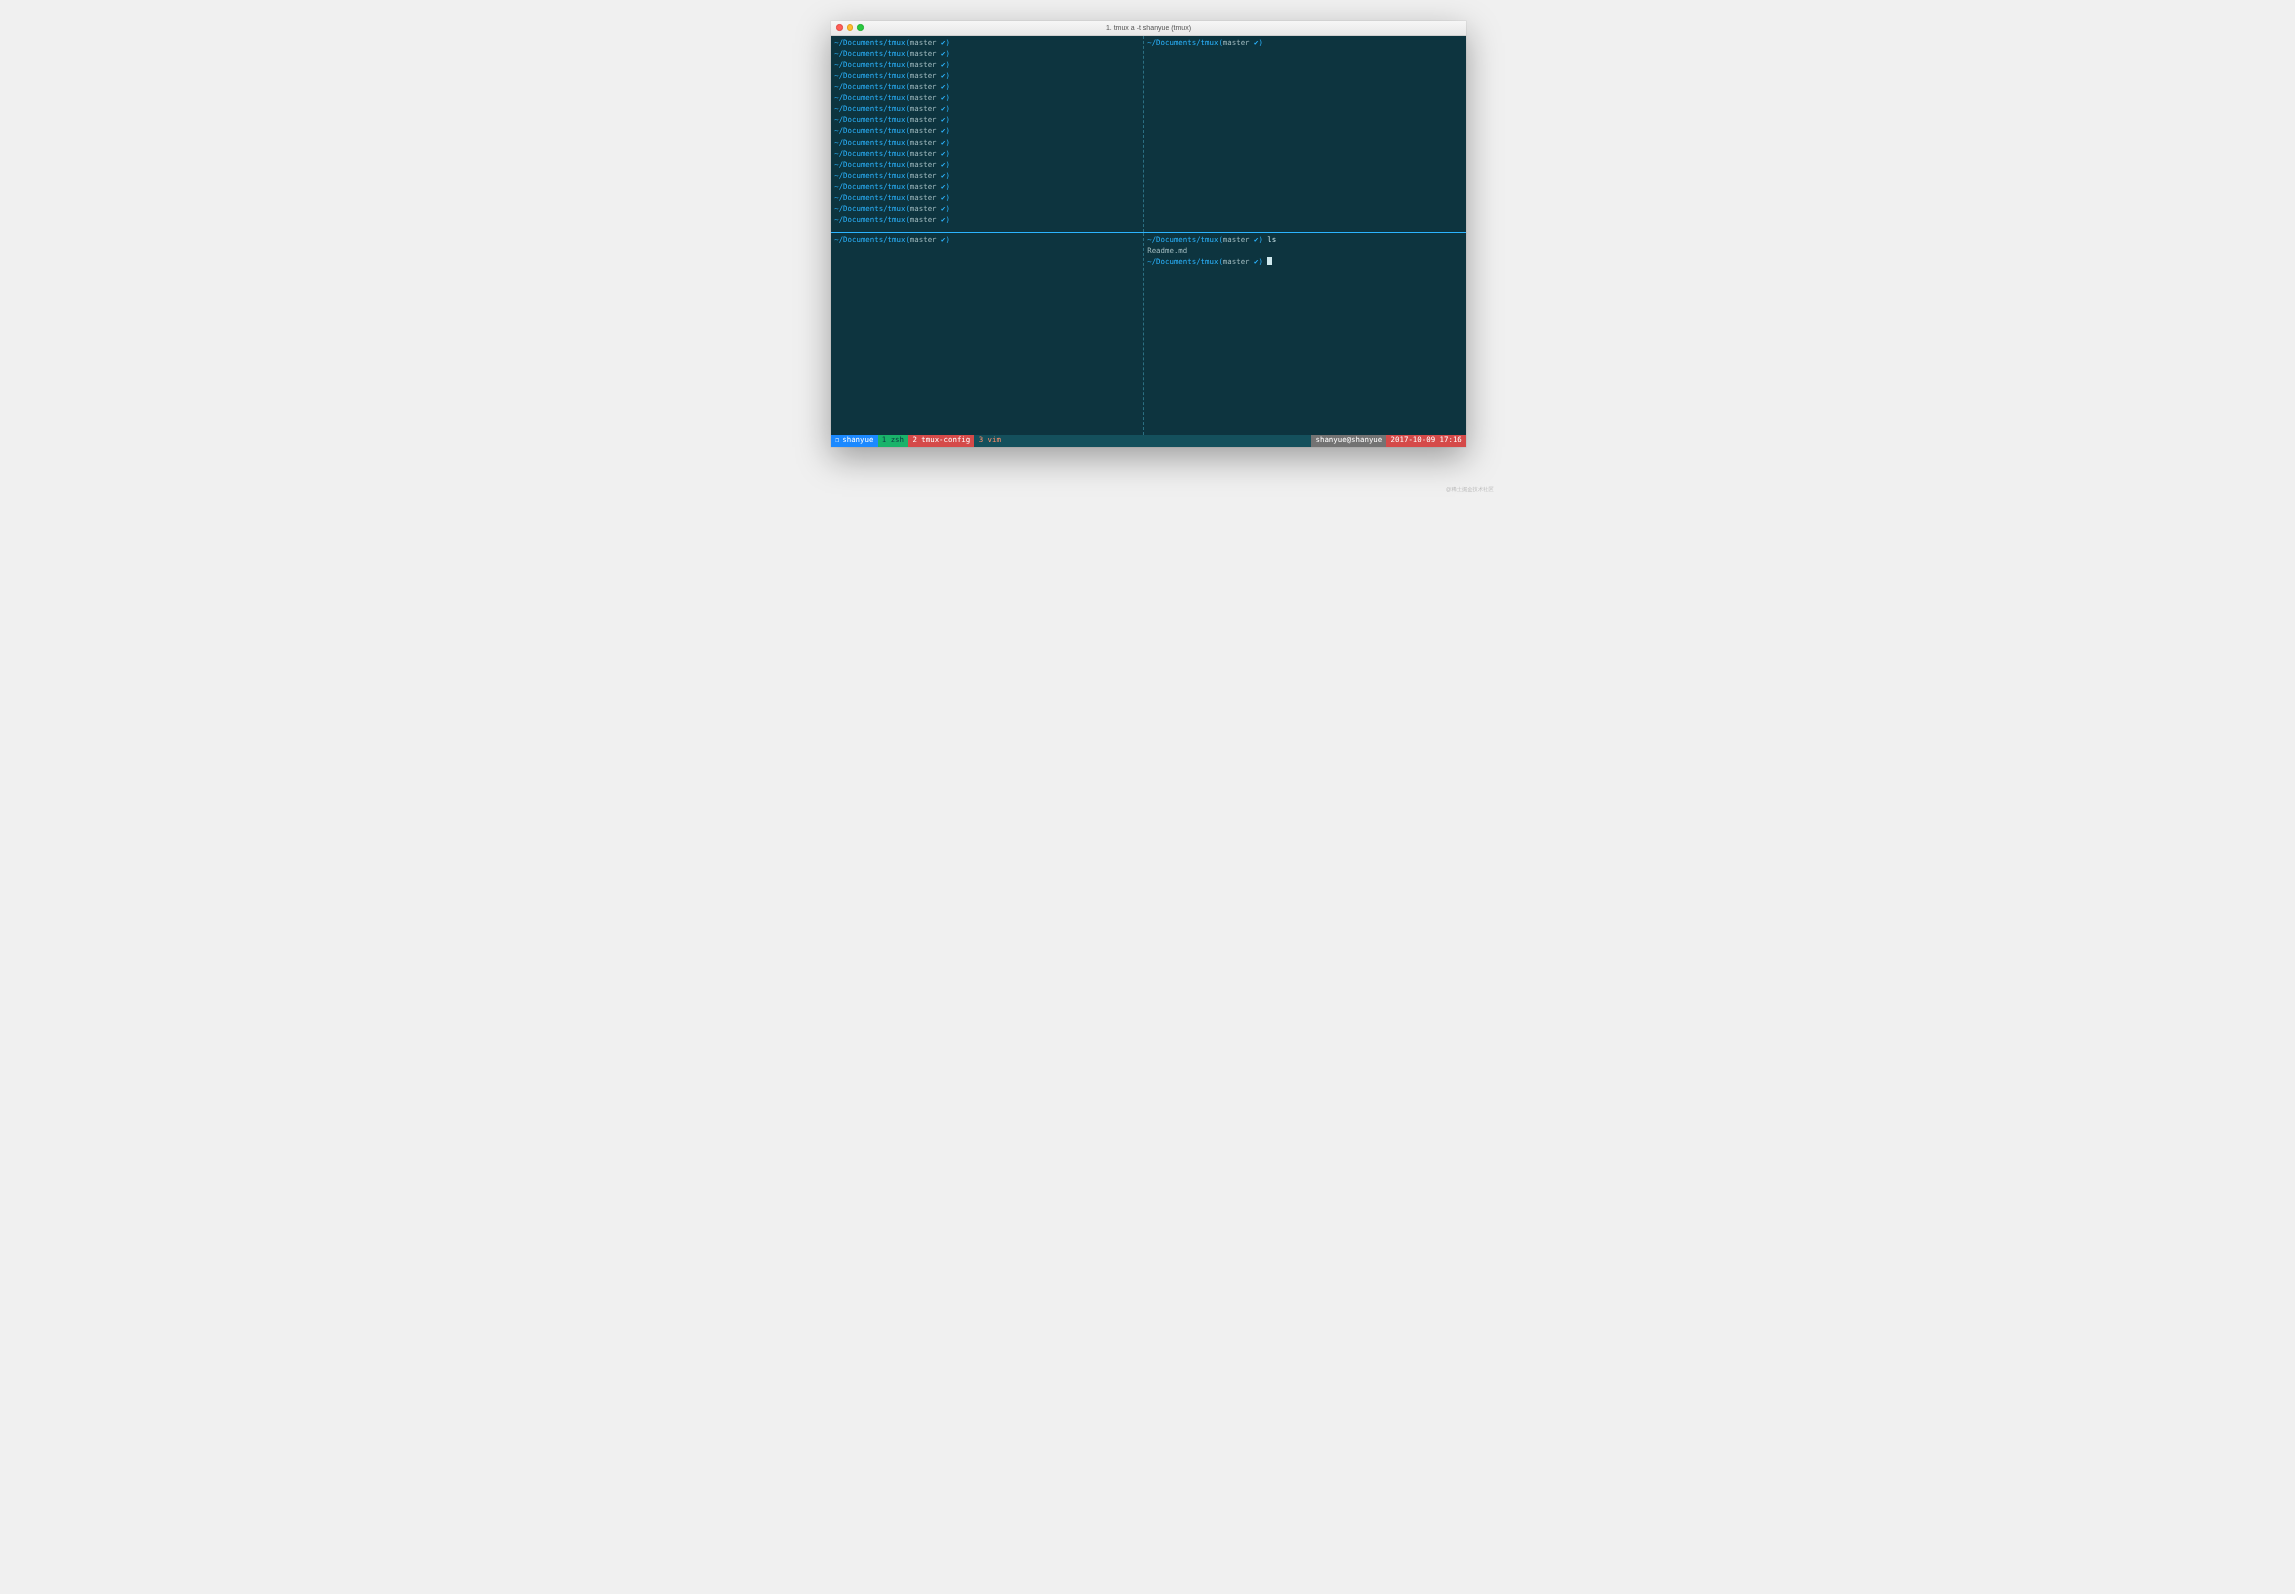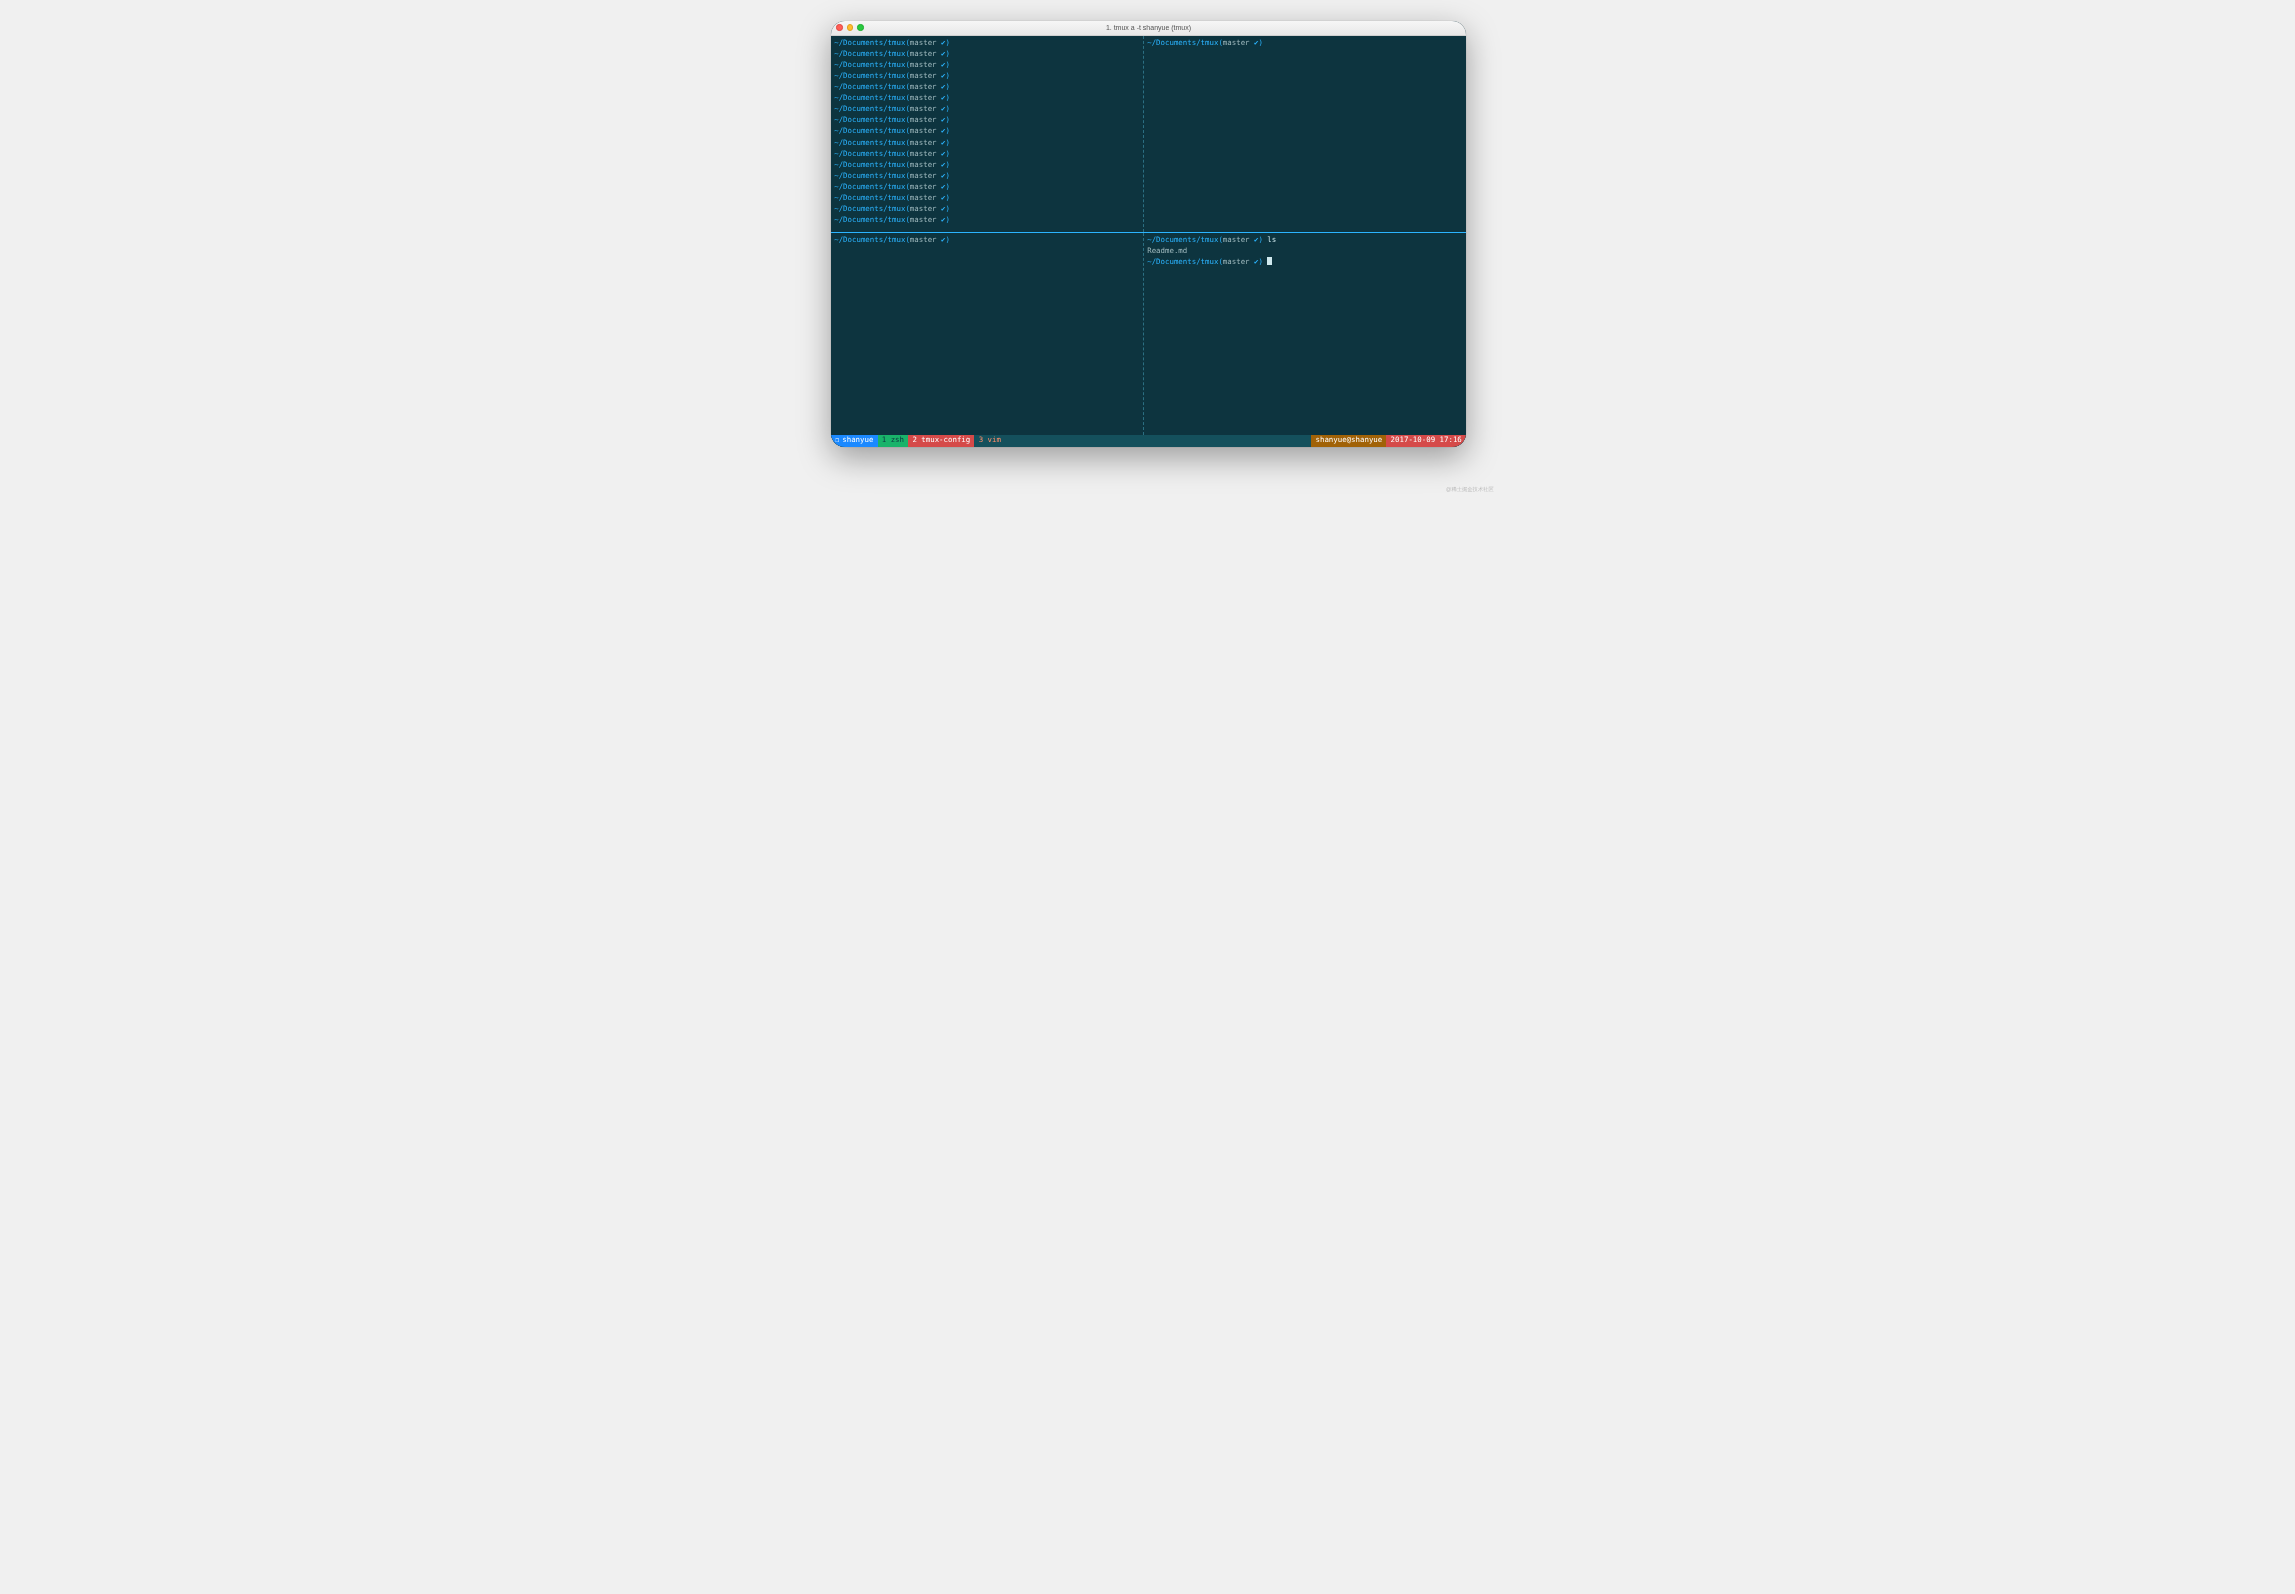--- a/index.html
+++ b/index.html
@@ -21,21 +21,21 @@
     font-size: 5.3px;
     color: #bbb;
   }
 
   
   .window {
     position: absolute;
     left: 33px; top: 10px;
     width: 635px; height: 426px;
     background: #0d343f;
-    border-radius: 14px;
+    border-radius: 0;
     box-shadow: 0 10.6px 32px rgba(0,0,0,.35), 0 0 0 0.5px rgba(0,0,0,.08);
     overflow: hidden;
   }
   .titlebar {
     height: 15px;
     background: linear-gradient(#f6f6f6,#e8e8e8);
     border-bottom: 0.5px solid #d0d0d0;
     display: flex; align-items: center;
     position: relative;
     font-family: -apple-system, Helvetica, Arial, sans-serif;
@@ -92,21 +92,21 @@
     font-size:7.4px;
     color:#dfeef1;
     white-space:nowrap;
   }
   .seg { height:100%; display:inline-flex; align-items:center; padding:0 4.2px; }
   .seg-session { background:#1b89ff; color:#fff; }
   .seg-win     { background:#19b36a; color:#0d343f; }
   .seg-win2    { background:#d54a49; color:#fff; }
   .seg-win3    { color:#ff8f6a; }
   .spacer { flex:1; }
-  .seg-user    { background:#a16207; color:#fff; }
+  .seg-user    { background:#737373; color:#fff; }
   .seg-date    { background:#d54a49; color:#fff; }
 
   .status .ico { margin-right:3.2px; font-size:6.4px; }
 </style>
 </head>
 <body>
 
 <div class="canvas">
   <div class="window">
 

